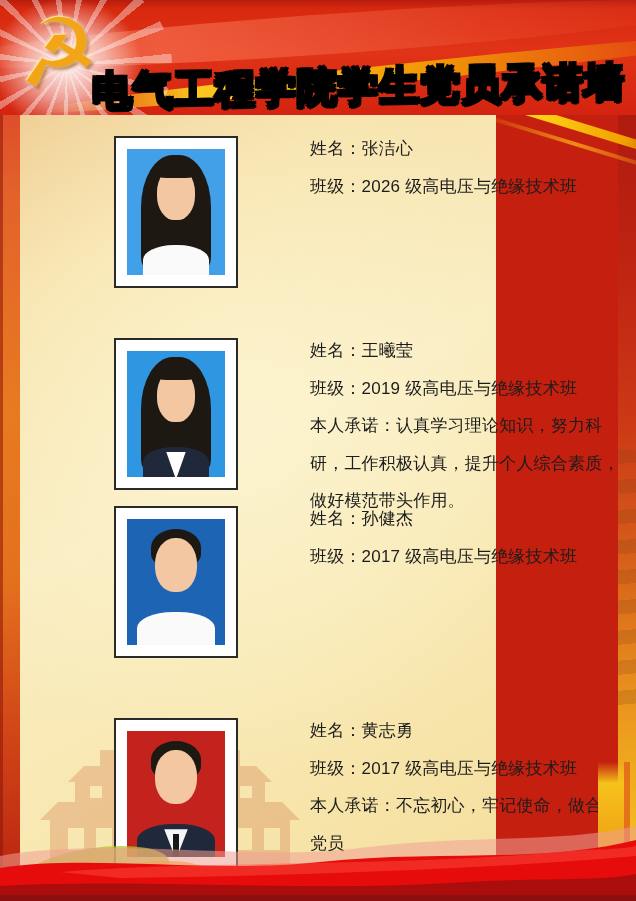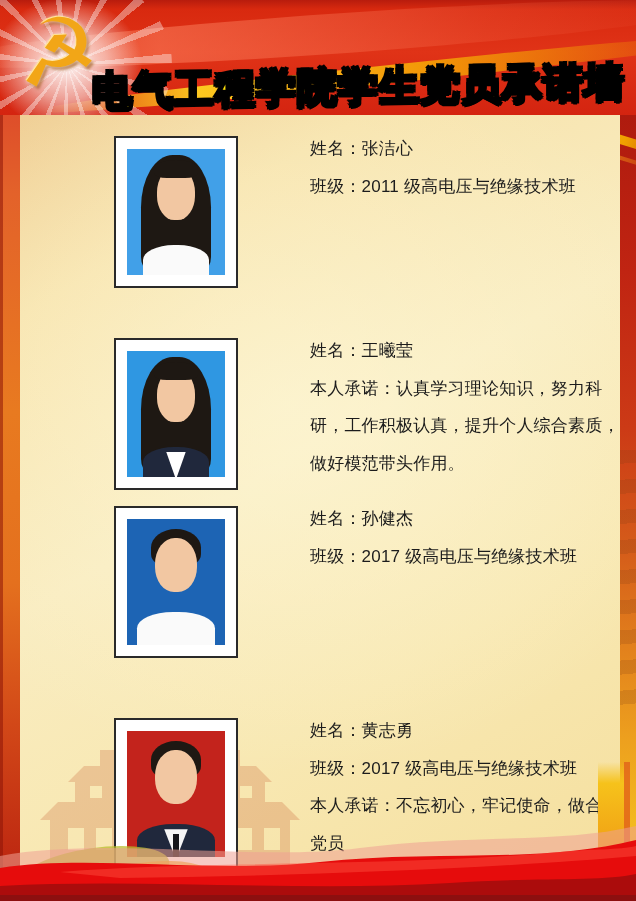--- a/index.html
+++ b/index.html
@@ -35,21 +35,21 @@
   .title{position:absolute;left:92px;top:32px;width:540px;font-size:40px;font-weight:bold;
     letter-spacing:1px;color:#ffe10a;white-space:nowrap;transform:skewY(-1deg);
     -webkit-text-stroke:2px #000;
     text-shadow:2px 2px 0 #000,-2px 2px 0 #000,2px -2px 0 #000,-2px -2px 0 #000,0 3px 0 #000;}
   .streak-corner{position:absolute;left:440px;top:118px;width:250px;height:9px;z-index:1;
     transform:rotate(17deg);background:linear-gradient(90deg,rgba(255,216,24,.1),#ffd818 35%,#f0a000 75%,rgba(240,160,0,.2));}
   .streak-corner2{position:absolute;left:470px;top:142px;width:210px;height:4px;z-index:1;
     transform:rotate(17deg);background:linear-gradient(90deg,rgba(250,140,20,0),#f08c14 50%,rgba(240,140,20,0));}
 
   
-  .panel{position:absolute;left:20px;top:115px;width:600px;height:765px;z-index:2;
+  .panel{position:absolute;left:20px;top:115px;width:476px;height:765px;z-index:2;
     background:
       radial-gradient(120% 80% at 45% 38%,rgba(255,250,220,.55) 0%,rgba(255,250,220,0) 60%),
       linear-gradient(150deg,#f0cf96 0%,#f7e3ac 18%,#f9ecc0 45%,#f8e8b2 70%,#f5df9e 100%);}
   .ghost-gate{position:absolute;left:0;bottom:0;width:300px;height:150px;opacity:.22;z-index:0;}
 
   
   .entry{position:absolute;left:0;width:100%;height:194px;z-index:1;}
   .photo-frame{position:absolute;left:94px;top:0;width:98px;height:126px;margin:0;
     background:#fff;border:2px solid #2a2a2a;padding:11px 11px 11px 11px;}
   .portrait{position:relative;width:98px;height:126px;overflow:hidden;}
@@ -140,36 +140,37 @@
       <figure class="photo-frame">
         <div class="portrait p-f p1" style="background-color: rgb(65, 160, 232);">
           <div class="hair"></div>
           <div class="face"></div>
           <div class="bangs"></div>
           <div class="body shirt-white"></div>
         </div>
       </figure>
       <div class="info">
         <p><span>姓名：</span><span>张洁心</span></p>
-        <p><span>班级：</span><span>2011 级高电压与绝缘技术班</span></p>
+        <p><span>班级：</span><span>2026 级高电压与绝缘技术班</span></p>
       </div>
     </section>
 
     <section class="entry" style="top:223px">
       <figure class="photo-frame">
         <div class="portrait p-f p2" style="background-color: rgb(47, 151, 226);">
           <div class="hair"></div>
           <div class="face"></div>
           <div class="bangs"></div>
           <div class="body suit-dark"></div>
           <div class="vneck"></div>
         </div>
       </figure>
       <div class="info">
         <p><span>姓名：</span><span>王曦莹</span></p>
+        <p><span>班级：</span><span>2019 级高电压与绝缘技术班</span></p>
         <p><span>本人承诺：</span><span>认真学习理论知识，努力科研，工作积极认真，提升个人综合素质，做好模范带头作用。</span></p>
       </div>
     </section>
 
     <section class="entry" style="top:391px">
       <figure class="photo-frame">
         <div class="portrait p-m p3" style="background-color: rgb(29, 100, 180);">
           <div class="hair"></div>
           <div class="face"></div>
           <div class="body shirt-white"></div>

